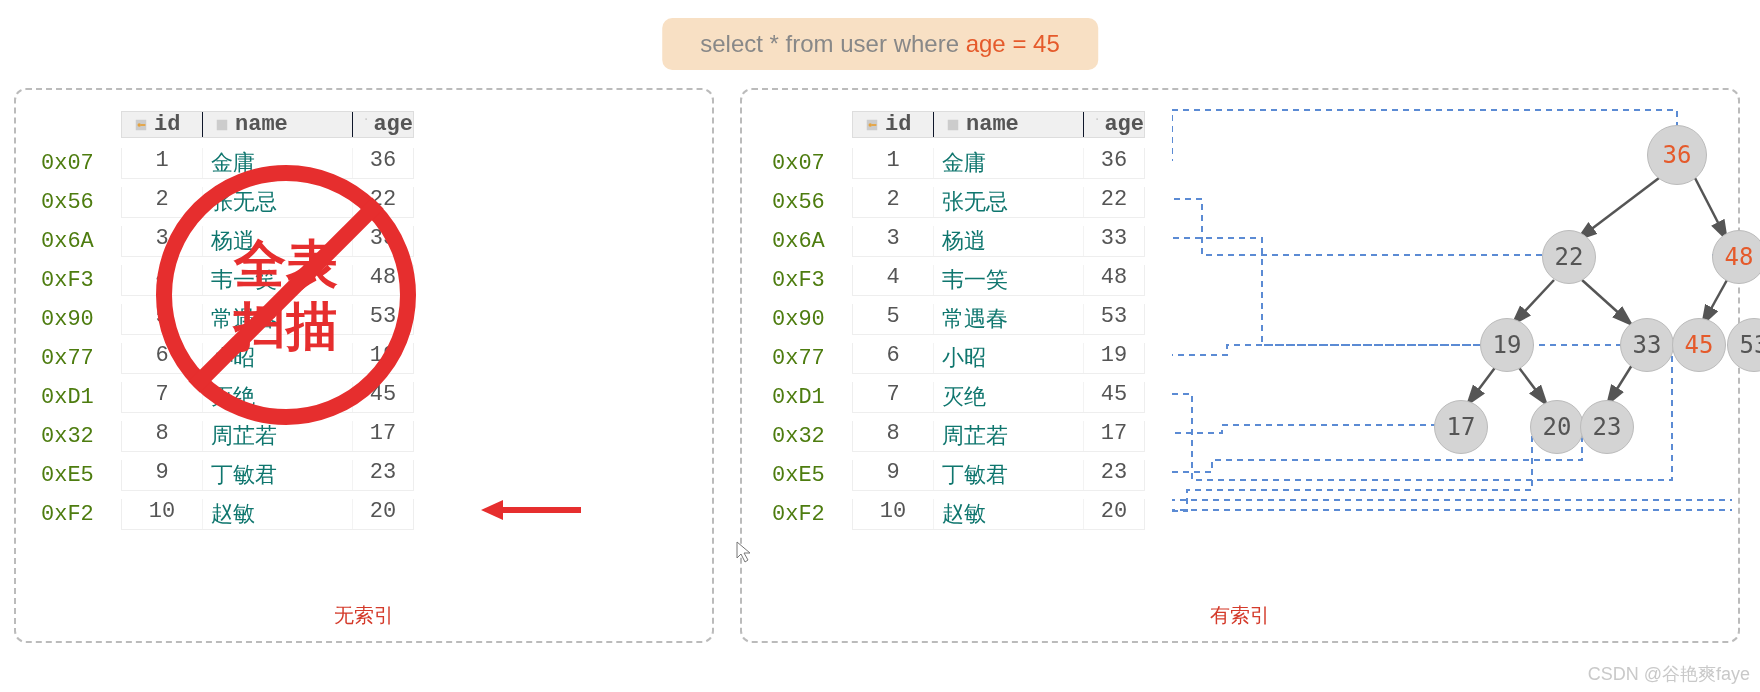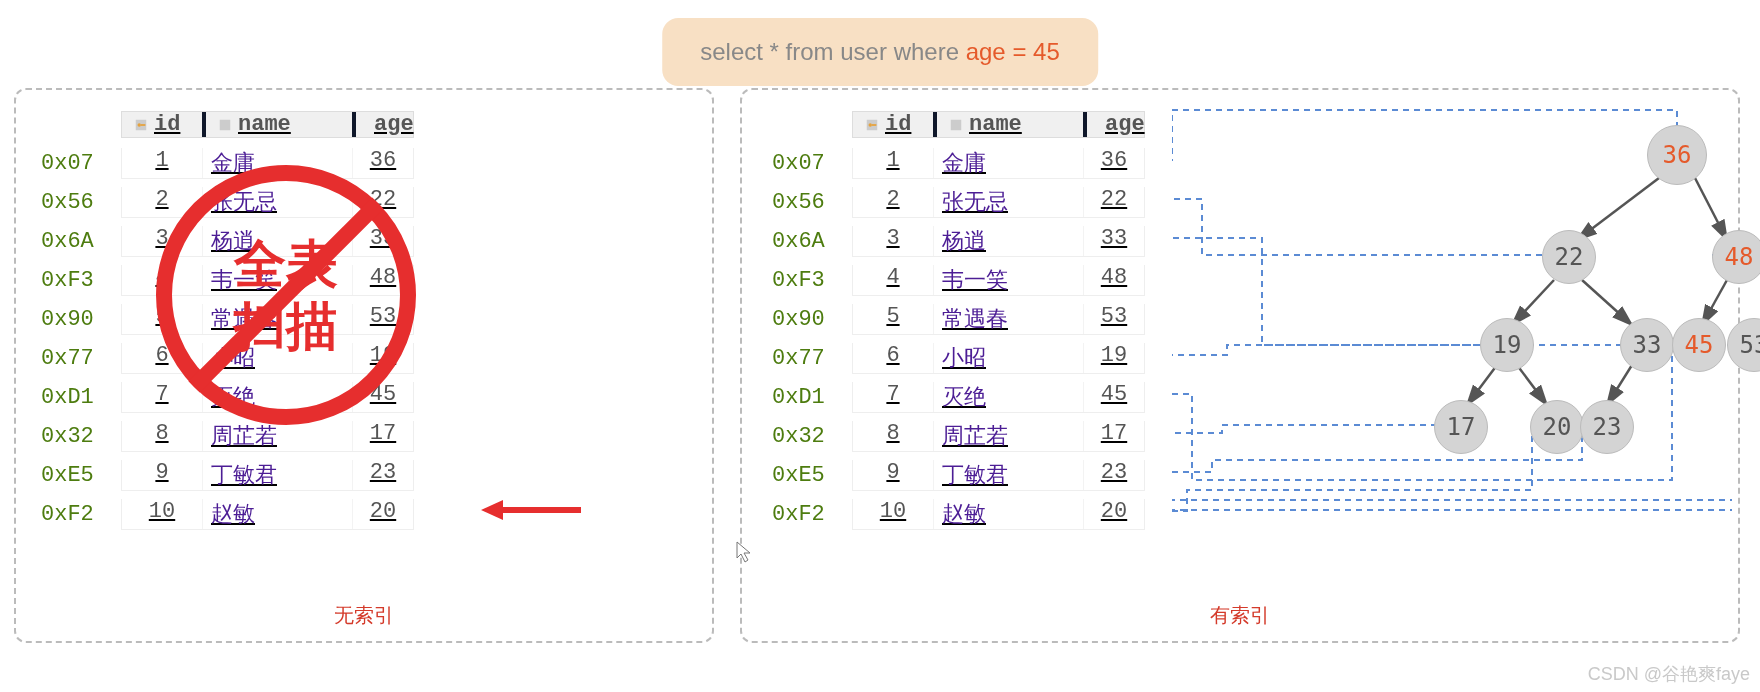--- a/index.html
+++ b/index.html
@@ -4,22 +4,22 @@
 <style>
   * { box-sizing: border-box; margin: 0; padding: 0; }
   body { font-family: "Microsoft YaHei", sans-serif; background: #fff; width: 1760px; height: 692px; position: relative; }
   
   .sql-banner {
     position: absolute;
     top: 18px;
     left: 50%;
     transform: translateX(-50%);
     background: #f8e0c4;
-    padding: 20px 38px;
-    border-radius: 16px;
+    padding: 12px 38px;
+    border-radius: 10px;
     font-size: 24px;
     color: #888;
   }
   .sql-banner .hl { color: #e55a2b; }
   
   .panel {
     position: absolute;
     top: 88px;
     border: 2px dashed #bbb;
     border-radius: 12px;
@@ -33,35 +33,35 @@
     top: 15px;
     left: 25px;
     font-family: "Consolas", "Courier New", monospace;
     font-size: 22px;
   }
   .tbl-right-shift { left: 30px; }
   
   .tbl .row { display: flex; height: 39px; align-items: center; }
   .tbl .addr { width: 80px; color: #4d7c0f; font-weight: normal; }
   .tbl .c-id { width: 80px; text-align: center; color: #555; }
-  .tbl .c-name { width: 150px; padding-left: 8px; color: #4c1d95; }
+  .tbl .c-name { width: 150px; padding-left: 8px; color: #0f766e; }
   .tbl .c-age { width: 61px; text-align: center; color: #555; }
   
   .tbl .hdr { background: #f0f0f0; border: 1px solid #ddd; }
   .tbl .hdr .c-id, .tbl .hdr .c-name, .tbl .hdr .c-age {
-    font-weight: bold; color: #555; border-left: 4px solid #0f172a;
+    font-weight: bold; color: #555; border-left: 1px solid #0f172a;
     display: flex; align-items: center; gap: 6px; justify-content: flex-start; padding-left: 12px;
   }
   .tbl .hdr .c-id { border-left: none; }
   .tbl .body-row { border: 1px solid #eee; border-top: none; }
   .tbl .body-row .c-id, .tbl .body-row .c-name, .tbl .body-row .c-age { border-left: 1px solid #f3f3f3; }
   .tbl .body-row .c-id { border-left: none; }
   .col-icon { width: 14px; height: 14px; display: inline-block; }
   .col-icon svg { display: block; }
-  .cell-group { display: flex; text-decoration: underline; }
+  .cell-group { display: flex; }
   
   .stamp-no {
     position: absolute;
     top: 75px; left: 140px;
     width: 260px; height: 260px;
     pointer-events: none;
   }
   .stamp-no .ring { position:absolute; inset:0; border: 16px solid #e62e2e; border-radius:50%; }
   .stamp-no .slash { position:absolute; left:50%; top:50%; width:260px; height:16px; background:#e62e2e; transform: translate(-50%,-50%) rotate(-45deg); }
   .stamp-no .txt { position:absolute; inset:0; display:flex; flex-direction:column; align-items:center; justify-content:center; color:#e62e2e; font-weight:bold; font-size:52px; line-height:1.2; }

